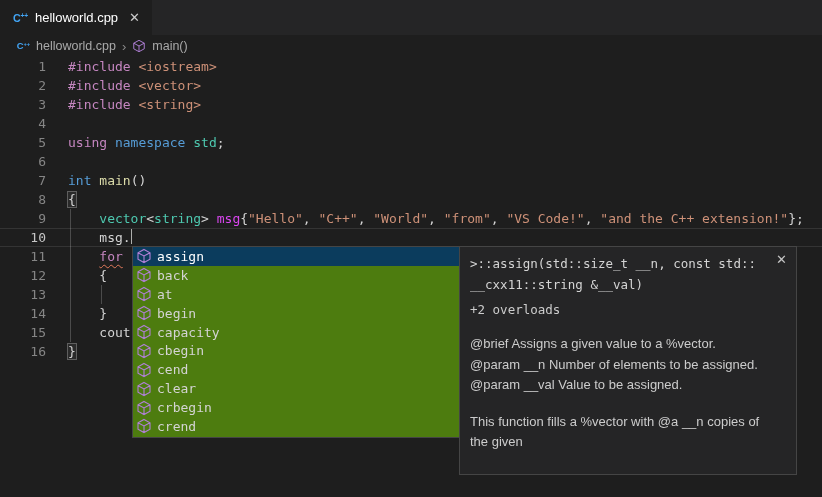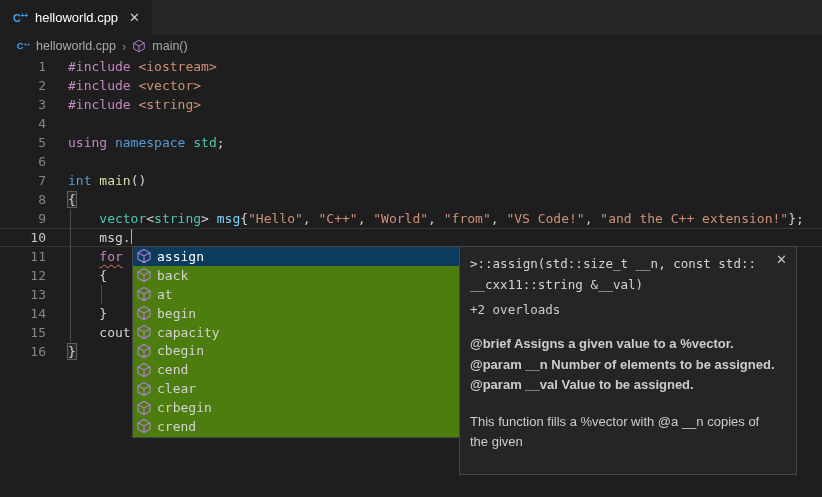--- a/index.html
+++ b/index.html
@@ -36,21 +36,21 @@
   .gutter-num {
     position:absolute; left:0; width:46px; text-align:right;
     color:#858585; font-size:13px;
   }
   .code-line.current .gutter-num { color:#c6c6c6; }
   .code-text { position:absolute; left:68px; color:#d4d4d4; }
   .tk-kw   { color:#c586c0; }
   .tk-kwb  { color:#569cd6; }
   .tk-type { color:#4ec9b0; }
   .tk-fn   { color:#dcdcaa; }
-  .tk-var  { color:#7dd3fc; }
+  .tk-var  { color:#d946ef; }
   .tk-str  { color:#ce9178; }
   .tk-p    { color:#d4d4d4; }
   .box-match { outline:1px solid #5f5f5f; background:rgba(130,130,130,.12); }
   .squiggle {
     text-decoration-line:underline; text-decoration-style:wavy;
     text-decoration-color:#e2795b; text-decoration-thickness:1px; text-underline-offset:3px;
   }
   .cursor-caret { display:inline-block; width:1.5px; height:15px; background:#aeafad; vertical-align:-2px; }
   .indent-guide { position:absolute; width:1px; background:#4b4b4b; }
   
@@ -68,21 +68,21 @@
     position:absolute; left:459px; top:246px; width:338px; height:229px;
     background:#252526; border:1px solid #454545; overflow:hidden;
     padding:6px 10px 0 10px;
   }
   .docs-close {
     position:absolute; top:5px; right:9px; color:#c5c5c5;
     font-family:"Liberation Sans",sans-serif; font-size:13px; cursor:pointer;
   }
   .docs-sig-line { font-size:12.5px; line-height:21px; color:#d4d4d4; white-space:pre; }
   .docs-overloads { margin-top:4px; font-size:12.5px; line-height:21px; color:#cccccc; }
-  .docs-tags { margin-top:14px;font-weight:bold; }
+  .docs-tags { margin-top:14px; }
   .docs-tag-line, .docs-body-line {
     font-family:"Liberation Sans",sans-serif; font-size:13px; line-height:20.5px;
     color:#cccccc; white-space:pre;
   }
   .docs-body { margin-top:16px; }
 </style>
 </head>
 <body>
 
 <div class="window">

